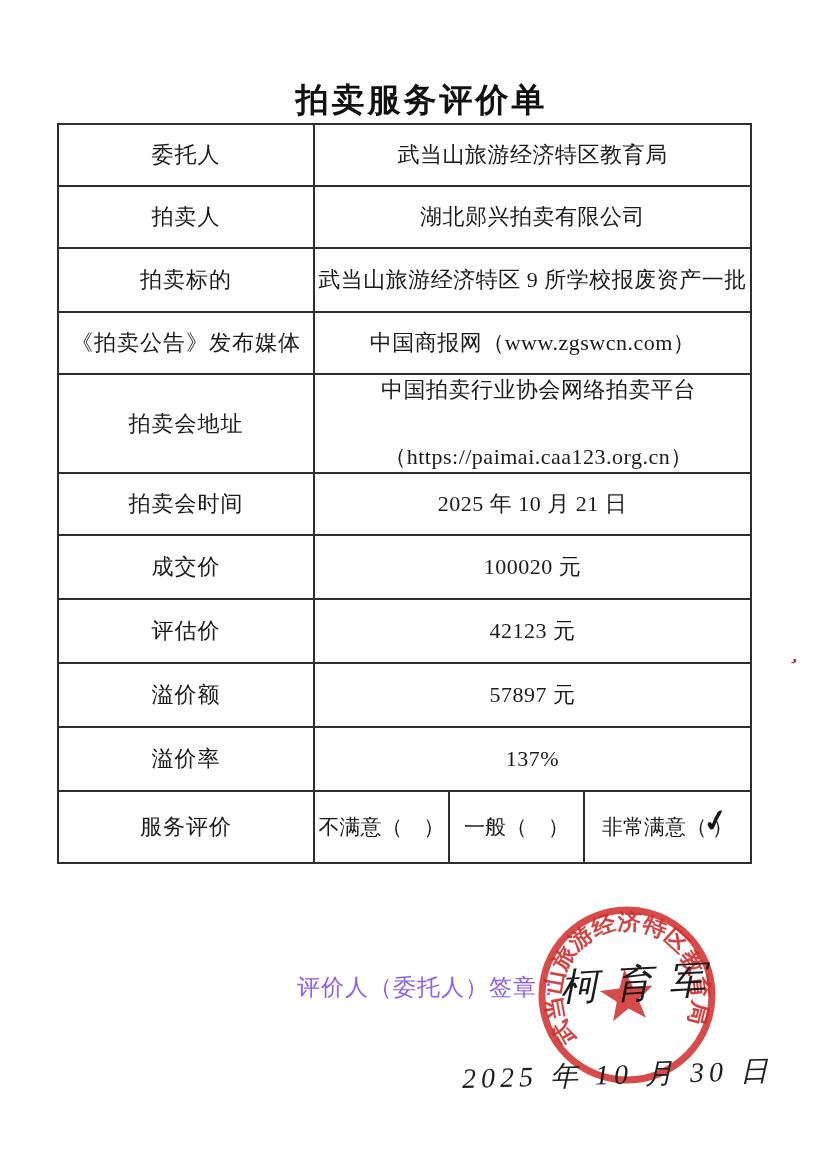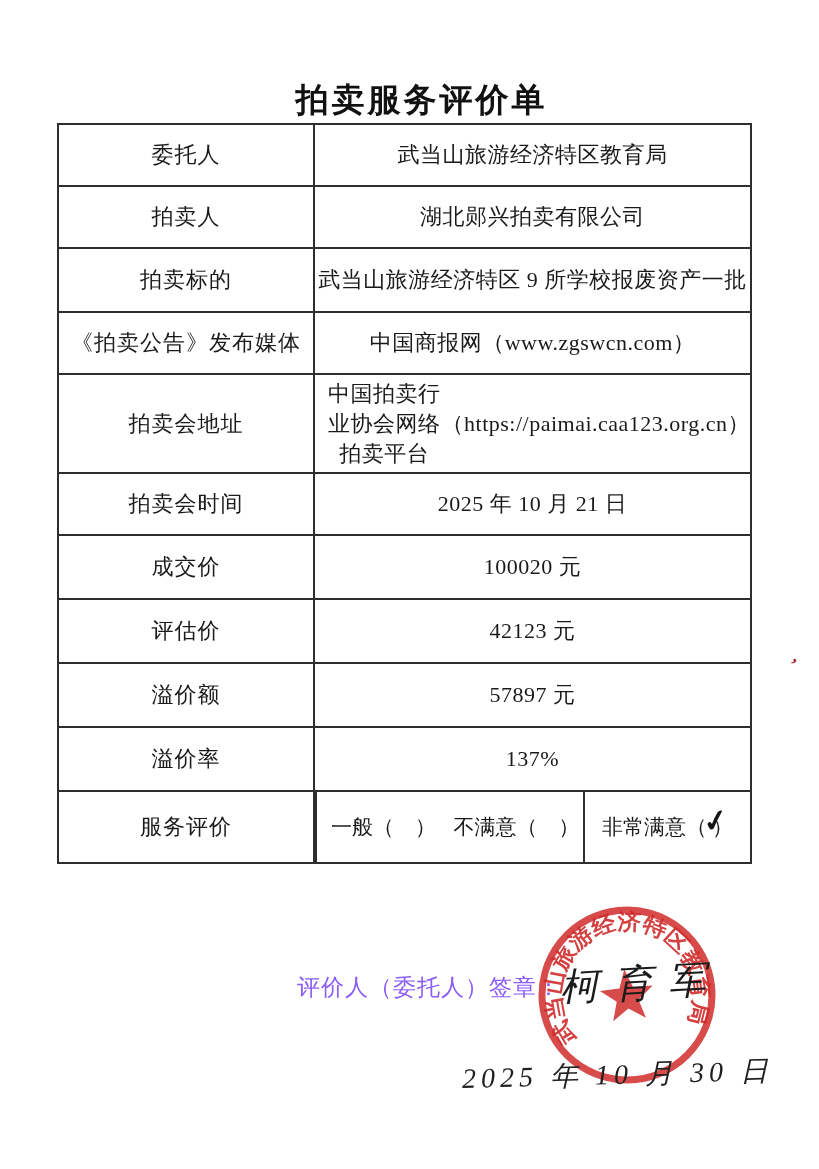--- a/index.html
+++ b/index.html
@@ -22,21 +22,21 @@
   .trow:last-child { border-bottom:none;border-radius:28px; }
   .lab {
     width:256px; flex:0 0 256px; border-right:2px solid #2e2e2e;
     display:flex; align-items:center; justify-content:center;
     font-size:22px; letter-spacing:1px; box-sizing:border-box; text-align:center;
   }
   .val {
     flex:1; display:flex; align-items:center; justify-content:center;
     font-size:22px; letter-spacing:0.5px; box-sizing:border-box; text-align:center;
   }
-  .val.two-line { flex-direction:row; justify-content:space-between; }
+  .val.two-line { flex-direction:column; justify-content:space-between; }
   .r-std  { height:62px; }
   .r-med  { height:64px; }
   .r-addr { height:99px;gap:12px; }
   .r-serv { height:70px; }
   .val-split { flex:1; display:flex; }
   .opt {
     display:flex; align-items:center; justify-content:center;
     font-size:21px; box-sizing:border-box; white-space:nowrap;
   }
   .opt-1 { width:133px; flex:0 0 133px; }
@@ -128,22 +128,22 @@
     </div>
 
     <div class="trow r-med">
       <div class="lab">溢价率</div>
       <div class="val">137%</div>
     </div>
 
     <div class="trow r-serv">
       <div class="lab">服务评价</div>
       <div class="val-split">
+        <div class="opt opt-1">不满意（　）</div>
         <div class="opt opt-2">一般（　）</div>
-        <div class="opt opt-1">不满意（　）</div>
         <div class="opt opt-3">
           <span>非常满意（</span>
           <span class="check-mark">✓</span>
           <span>）</span>
         </div>
       </div>
     </div>
 
   </div>
 

